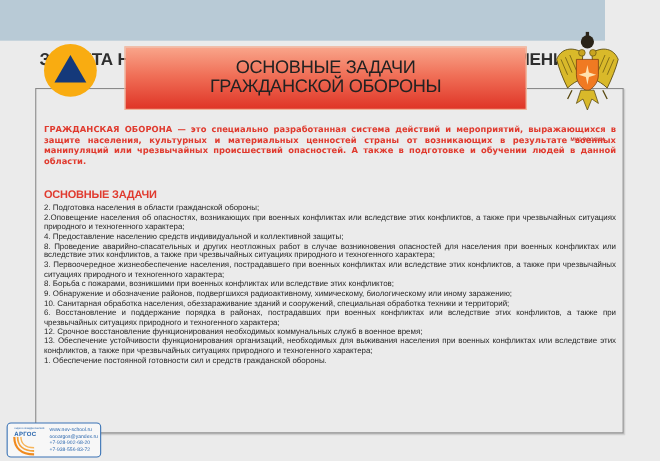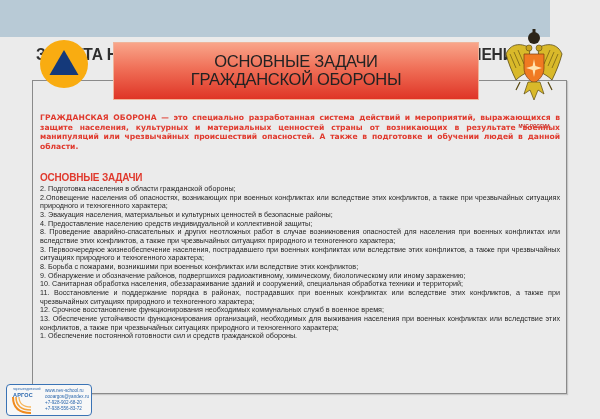--- a/index.html
+++ b/index.html
@@ -129,28 +129,27 @@
 </div>
 <div class="mchs-label">МЧС РОССИИ</div>
 
 <p class="definition"><span class="lead">ГРАЖДАНСКАЯ ОБОРОНА</span><span> — это специально разработанная система действий и мероприятий, выражающихся в защите населения, культурных и материальных ценностей страны от возникающих в результате военных манипуляций или чрезвычайных происшествий опасностей. А также в подготовке и обучении людей в данной области.</span></p>
 
 <div class="tasks-title">ОСНОВНЫЕ ЗАДАЧИ</div>
 
 <ul class="tasks">
   <li>2. Подготовка населения в области гражданской обороны;</li>
   <li>2.Оповещение населения об опасностях, возникающих при военных конфликтах или вследствие этих конфликтов, а также при чрезвычайных ситуациях природного и техногенного характера;</li>
-  <li>3. Эвакуация населения, материальных и культурных ценностей в безопасные районы;</li>
   <li>4. Предоставление населению средств индивидуальной и коллективной защиты;</li>
   <li>8. Проведение аварийно-спасательных и других неотложных работ в случае возникновения опасностей для населения при военных конфликтах или вследствие этих конфликтов, а также при чрезвычайных ситуациях природного и техногенного характера;</li>
   <li>3. Первоочередное жизнеобеспечение населения, пострадавшего при военных конфликтах или вследствие этих конфликтов, а также при чрезвычайных ситуациях природного и техногенного характера;</li>
   <li>8. Борьба с пожарами, возникшими при военных конфликтах или вследствие этих конфликтов;</li>
   <li>9. Обнаружение и обозначение районов, подвергшихся радиоактивному, химическому, биологическому или иному заражению;</li>
   <li>10. Санитарная обработка населения, обеззараживание зданий и сооружений, специальная обработка техники и территорий;</li>
-  <li>11. Восстановление и поддержание порядка в районах, пострадавших при военных конфликтах или вследствие этих конфликтов, а также при чрезвычайных ситуациях природного и техногенного характера;</li>
+  <li>6. Восстановление и поддержание порядка в районах, пострадавших при военных конфликтах или вследствие этих конфликтов, а также при чрезвычайных ситуациях природного и техногенного характера;</li>
   <li>12. Срочное восстановление функционирования необходимых коммунальных служб в военное время;</li>
   <li>13. Обеспечение устойчивости функционирования организаций, необходимых для выживания населения при военных конфликтах или вследствие этих конфликтов, а также при чрезвычайных ситуациях природного и техногенного характера;</li>
   <li>1. Обеспечение постоянной готовности сил и средств гражданской обороны.</li>
 </ul>
 
 <div class="argos">
   <span class="logo-sub">научно-внедренческий</span>
   <span class="logo-name">АРГОС</span>
   <svg class="logo-arc" width="24" height="18" viewBox="0 0 24 18">
     <path d="M2,0 C2,10 8,16 20,16" fill="none" stroke="#f08a1e" stroke-width="2"></path>

